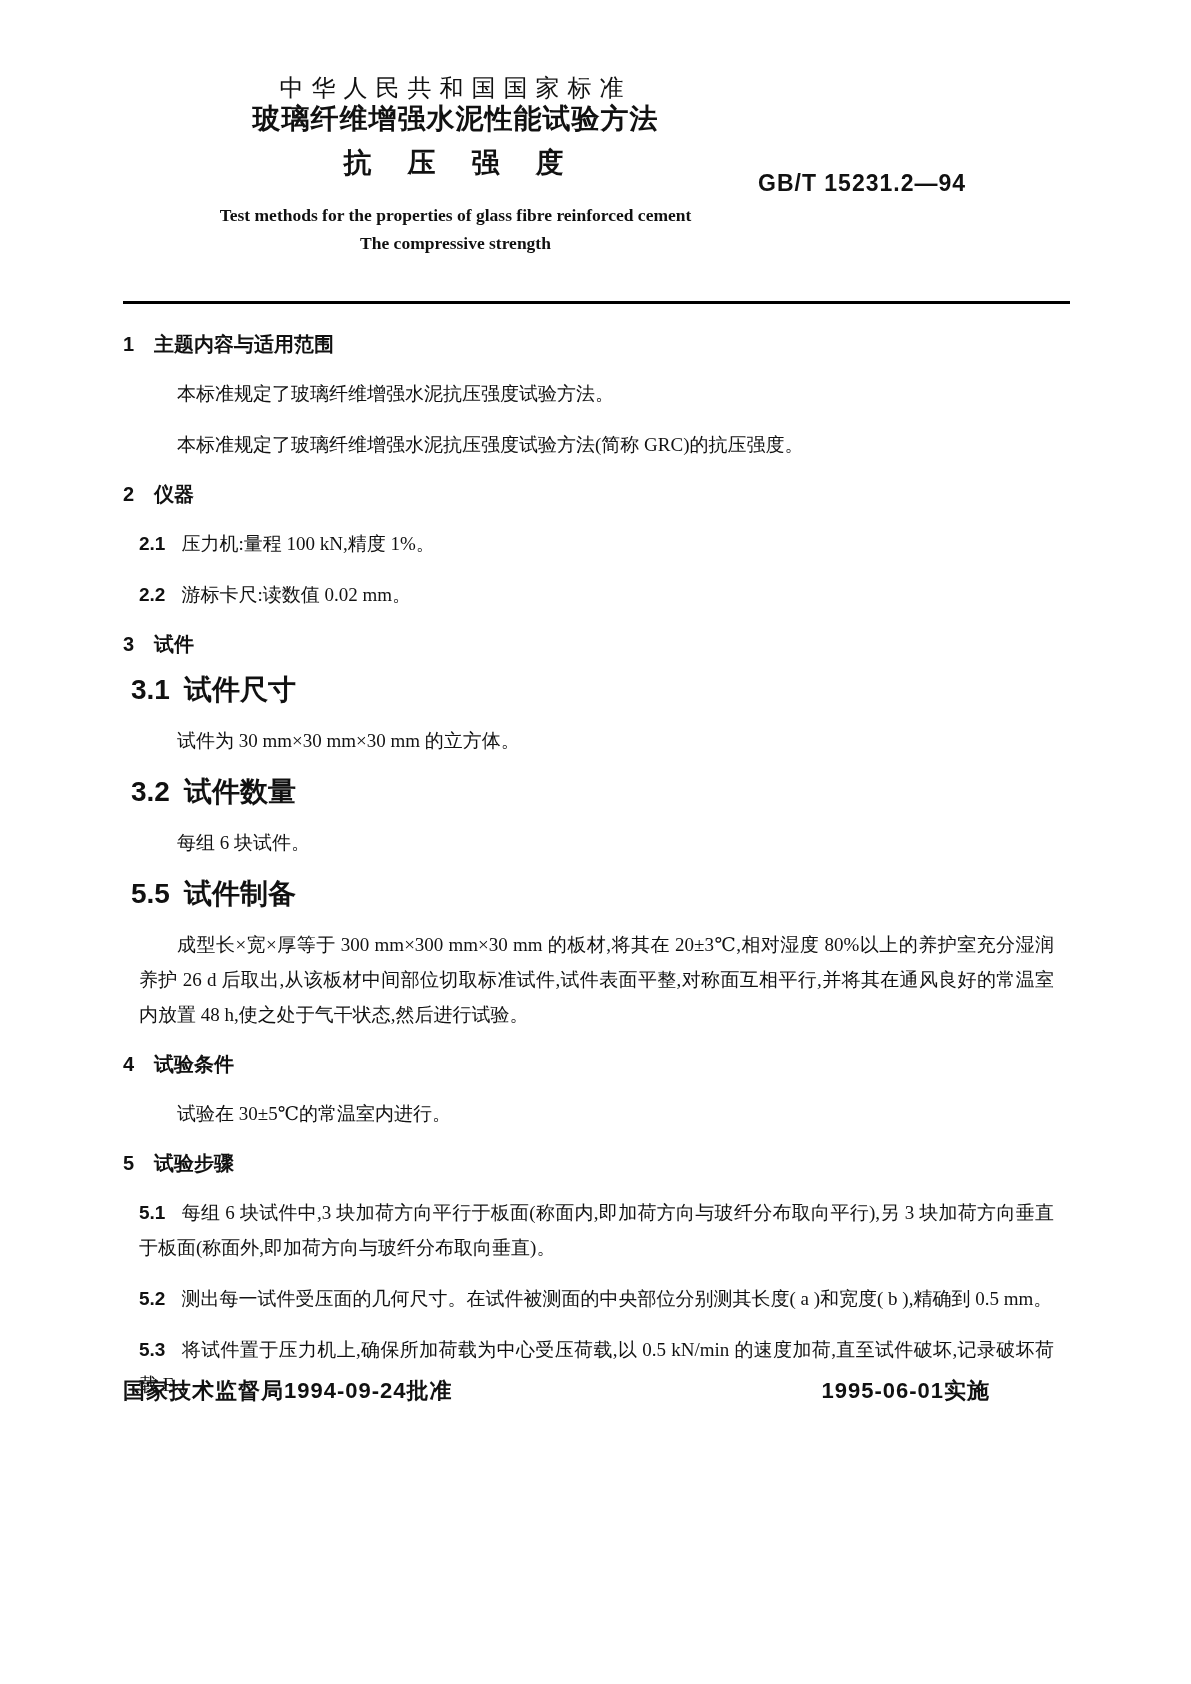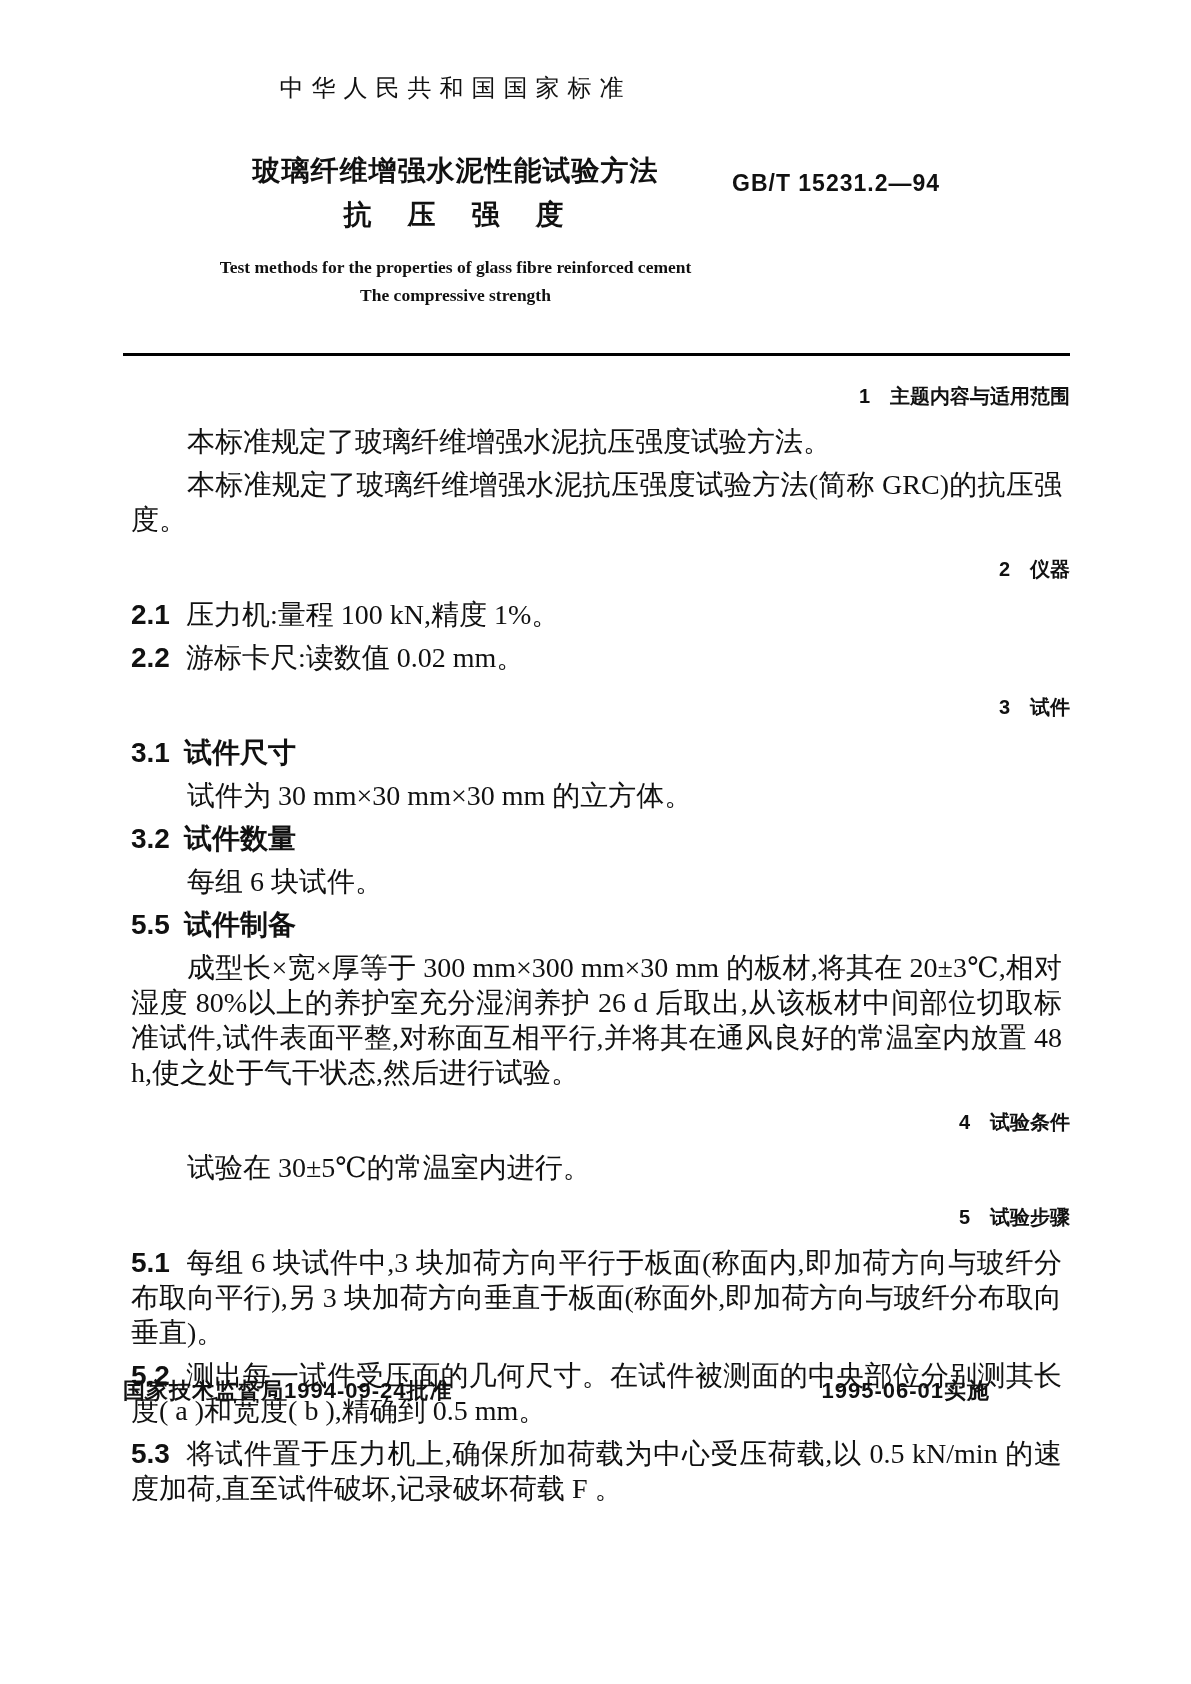--- a/index.html
+++ b/index.html
@@ -29,21 +29,20 @@
   .org-title {
     margin-top: 74px;
     font-family: "Liberation Sans", "DejaVu Sans", sans-serif;
     font-weight: normal;
     font-size: 24px;
     line-height: 28px;
     letter-spacing: 8px;
     white-space: nowrap;
   }
   .doc-title {
-    margin-top: 52px;
     font-family: "Liberation Sans", "DejaVu Sans", sans-serif;
     font-weight: bold;
     font-size: 28px;
     line-height: 34px;
     letter-spacing: 1px;
     white-space: nowrap;
   }
   .doc-title-2 {
     margin-top: 10px;
     letter-spacing: 4px;
@@ -51,48 +50,47 @@
   .en-title {
     font-weight: bold;
     font-size: 17.5px;
     line-height: 23px;
   }
   .en-title-1 { margin-top: 24px; }
   .en-title-2 { margin-top: 5px; }
   .standard-code {
     position: absolute;
     top: 96px;
-    left: 609px;
+    left: 635px;
     font-family: "Liberation Sans", "DejaVu Sans", sans-serif;
     font-weight: bold;
     font-size: 23px;
     letter-spacing: 1px;
     white-space: nowrap;
   }
 
   .rule {
     height: 3px;
     background: #000000;
     margin: 46px 0 24px 0;
   }
 
   
   .sec-heading {
     font-family: "Liberation Sans", "DejaVu Sans", sans-serif;
     font-weight: bold;
     font-size: 20px;
     line-height: 32px;
     margin: 16px 0 12px 0;
-    text-align: right;
   }
 
   .body-text {
-    font-size: 28px;
+    font-size: 19px;
     line-height: 35px;
-    margin: 8px;
+    margin: 16px;
     text-align: justify;
   }
   .indent { text-indent: 2em; }
 
   .clause-num {
     font-family: "Liberation Sans", "DejaVu Sans", sans-serif;
     font-weight: bold;
     margin-right: 16px;
   }
   .subclause-heading {

